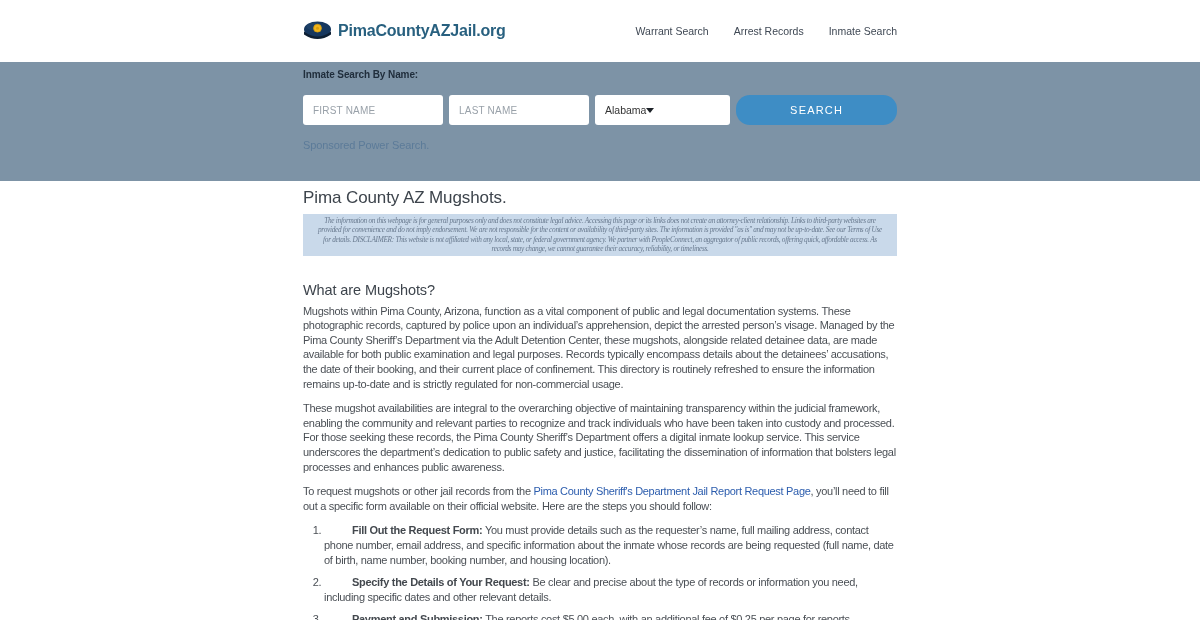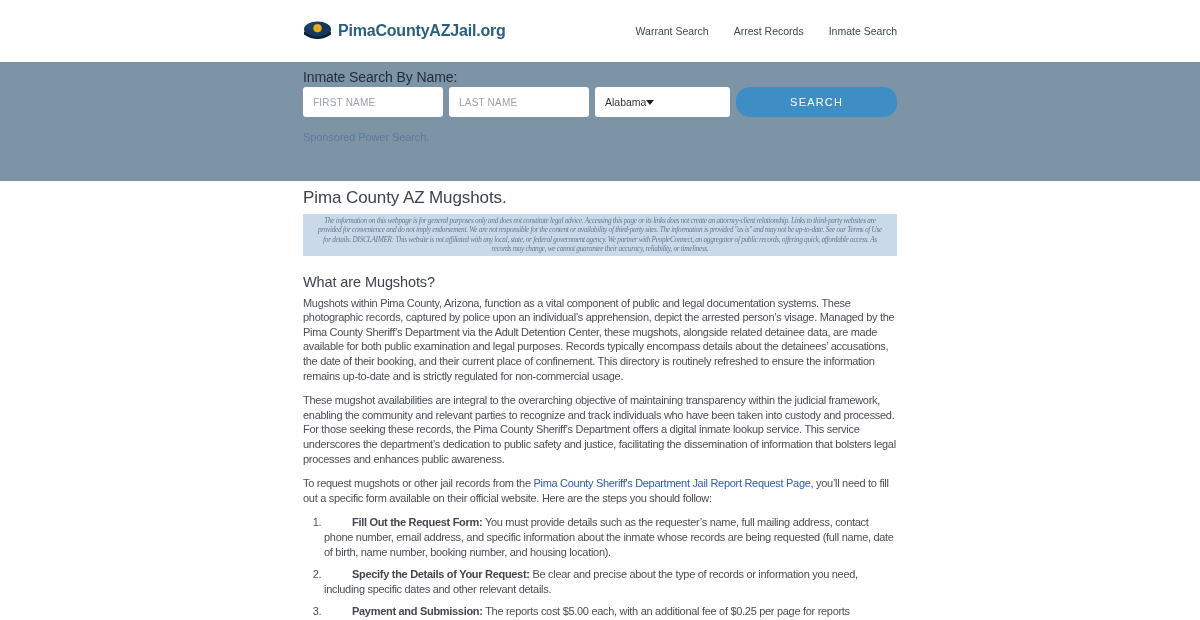--- a/index.html
+++ b/index.html
@@ -22,39 +22,39 @@
   
   .site-header{height:62px;background:#ffffff;display:flex;align-items:center;}
   .header-inner{display:flex;align-items:center;justify-content:space-between;gap:43px;}
   .logo{display:flex;align-items:center;gap:6px;text-decoration:none;cursor:pointer;}
   .logo-text{font-size:16px;font-weight:bold;color:var(--logo-color);letter-spacing:-0.2px;}
   .main-nav{display:flex;align-items:flex-end;}
   .main-nav a{margin-left:25px;font-size:10.5px;color:var(--nav-color);text-decoration:none;cursor:pointer;}
 
   
   .search-band{height:119px;background:var(--band-bg);padding-top:7px;}
-  .search-title{font-size:14px;font-weight:normal;color:#202e3c;margin-bottom:2px;letter-spacing:-0.1px;}
+  .search-title{font-size:10px;font-weight:bold;color:#202e3c;margin-bottom:15px;letter-spacing:-0.1px;}
   .search-row{display:flex;gap:6px;}
   .search-row input{width:140px;height:30px;border:none;border-radius:3px;padding:0 10px;
     font-size:10px;color:#333;font-family:inherit;outline:none;}
   .search-row input::placeholder{color:#99a1a9;letter-spacing:0.2px;}
   .state-select{width:144px;height:30px;background:#fff;border-radius:3px;display:flex;
     align-items:center;justify-content:flex-start;padding:9px 10px;font-size:10.5px;color:#333;cursor:pointer;}
   .caret{width:0;height:0;border-left:4px solid transparent;border-right:4px solid transparent;
     border-top:5px solid #1d2228;}
   .search-btn{width:173px;height:30px;background:var(--button-bg);border:none;border-radius:14px;
     color:#fff;font-size:11px;letter-spacing:1.2px;font-family:inherit;cursor:pointer;}
   .sponsored{display:inline-block;margin-top:14px;font-size:11px;color:var(--sponsored-color);
     text-decoration:none;letter-spacing:-0.1px;cursor:pointer;}
 
   
   .page-title{font-size:17px;font-weight:400;color:var(--heading-color);margin:7px 0 6px;letter-spacing:-0.1px;}
   .disclaimer{background:var(--disclaimer-bg);color:var(--disclaimer-text);font-style:italic;
     font-size:7.3px;letter-spacing:-0.3px;line-height:9.4px;text-align:center;padding:2px 12px;font-family:Liberation Serif, serif;}
-  .section-title{font-size:14.5px;font-weight:400;color:var(--heading-color);margin:18px 0 6px;letter-spacing:-0.1px;}
+  .section-title{font-size:14.5px;font-weight:400;color:var(--heading-color);margin:26px 0 6px;letter-spacing:-0.1px;}
   p.body-text{font-size:11px;letter-spacing:-0.3px;line-height:14.6px;color:var(--body-color);margin:0 0 10px;}
   p.body-text a{color:var(--link-color);font-weight:normal;text-decoration:none;cursor:pointer;}
   ol.steps{margin:2px 0 0;padding-left:21px;}
   ol.steps li{font-size:11px;letter-spacing:-0.3px;line-height:14.6px;color:var(--body-color);margin-bottom:8px;}
   ol.steps li strong{font-weight:bold;color:#43484e;margin-left:28px;}
 </style>
 </head>
 <body>
 
 <header class="site-header">

